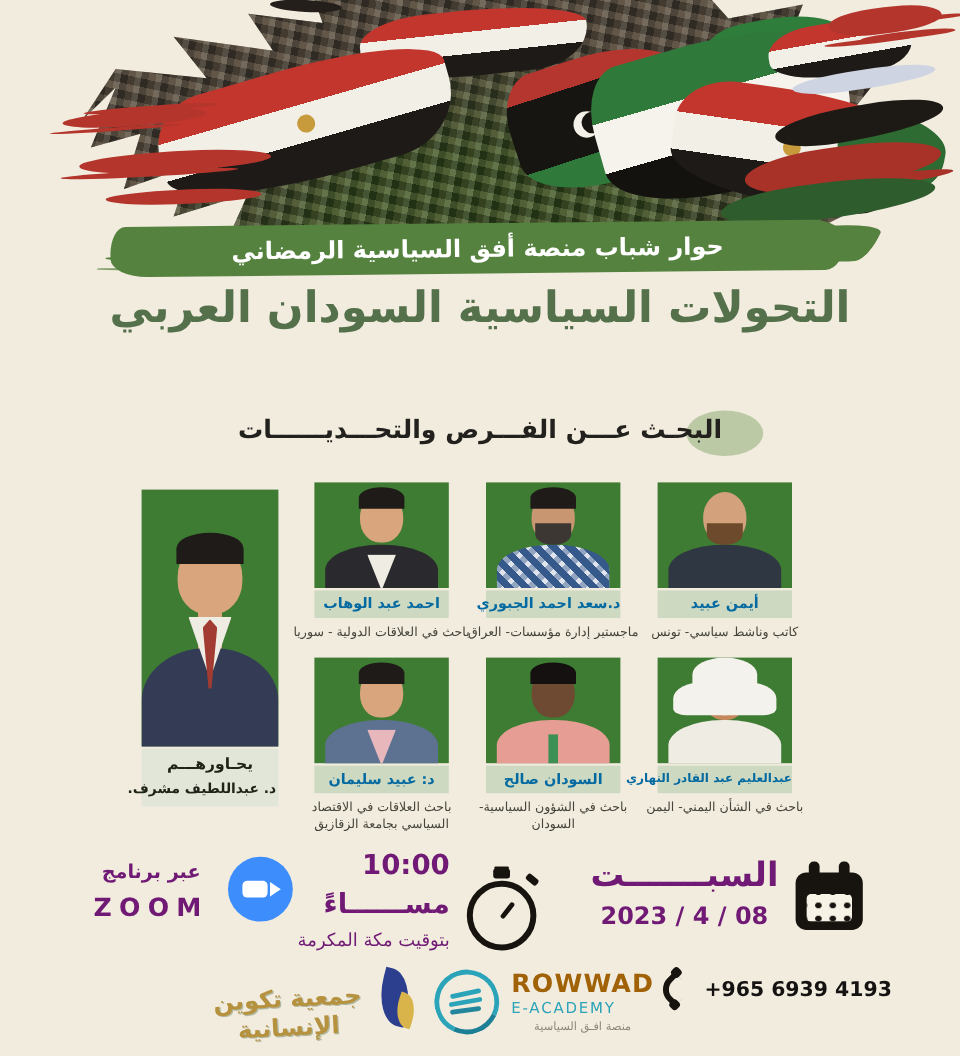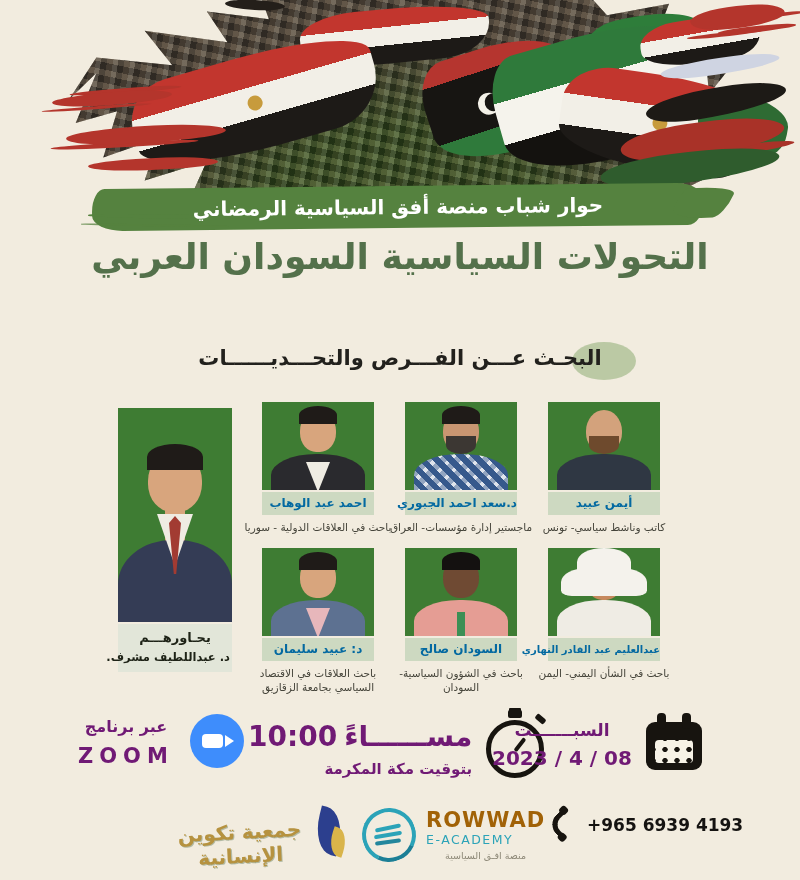--- a/index.html
+++ b/index.html
@@ -124,31 +124,31 @@
   .g-zoom{left:78px;top:714px;gap:16px;}
   .g-zoom .txt{text-align:center;direction:rtl;}
   .plabel{font-size:16px;font-weight:bold;}
   .pname{font-size:21px;font-weight:bold;letter-spacing:6px;margin-top:8px;direction:ltr;}
   .zi{width:54px;height:54px;border-radius:50%;background:#3e8dfc;position:relative;flex:none;}
   .zi::before{content:"";position:absolute;left:12px;top:20px;width:21px;height:14px;background:#fff;border-radius:4px;}
   .zi::after{content:"";position:absolute;left:35px;top:21px;width:0;height:0;
       border-left:9px solid #fff;border-top:6px solid transparent;border-bottom:6px solid transparent;}
   .g-time{left:248px;top:708px;gap:14px;}
   .g-time .txt{text-align:right;direction:rtl;}
-  .timeline{display:flex;direction:ltr;justify-content:flex-end;gap:7px;font-size:28px;font-weight:bold;}
-  .tnote{font-size:15px;font-weight:bold;margin-top:7px;}
+  .timeline{display:flex;direction:ltr;justify-content:flex-end;gap:7px;font-size:23px;font-weight:bold;flex-direction:column;}
+  .tnote{font-size:15px;font-weight:normal;margin-top:7px;}
   .sw{position:relative;width:48px;height:48px;border:5px solid #17140f;border-radius:50%;margin-top:12px;flex:none;}
   .sw::before{content:"";position:absolute;left:50%;top:-15px;transform:translateX(-50%);
       width:14px;height:8px;background:#17140f;border-radius:2px;box-shadow:0 -3px 0 -1px #17140f;}
   .sw::after{content:"";position:absolute;left:50%;bottom:46%;width:4px;height:16px;background:#17140f;
       border-radius:2px;transform-origin:50% 100%;transform:translateX(-50%) rotate(38deg);}
   .swbtn{position:absolute;right:-7px;top:-9px;width:11px;height:6px;background:#17140f;border-radius:2px;transform:rotate(40deg);}
   .g-date{left:492px;top:712px;gap:14px;}
   .g-date .txt{text-align:center;direction:rtl;}
-  .day{font-size:17px;font-weight:bold;}
+  .day{font-size:28px;font-weight:bold;}
   .date{font-size:20px;font-weight:bold;direction:ltr;margin-top:6px;}
   .cal{position:relative;width:56px;height:48px;background:#17140f;border-radius:9px;margin-top:10px;flex:none;}
   .cal::before{content:"";position:absolute;top:-9px;left:11px;width:9px;height:16px;background:#17140f;
       border-radius:4px;box-shadow:25px 0 0 #17140f;}
   .cal::after{content:"";position:absolute;left:9px;bottom:7px;width:38px;height:23px;border-radius:4px;
       background-color:#f6f2e6;background-image:radial-gradient(#17140f 2.4px,transparent 3px);
       background-size:12px 11px;background-position:4px 4px;}
   
   .cg{position:absolute;left:140px;top:820px;width:200px;text-align:center;direction:rtl;
       font-size:20px;font-weight:bold;color:#b6923f;transform:rotate(-3deg);

